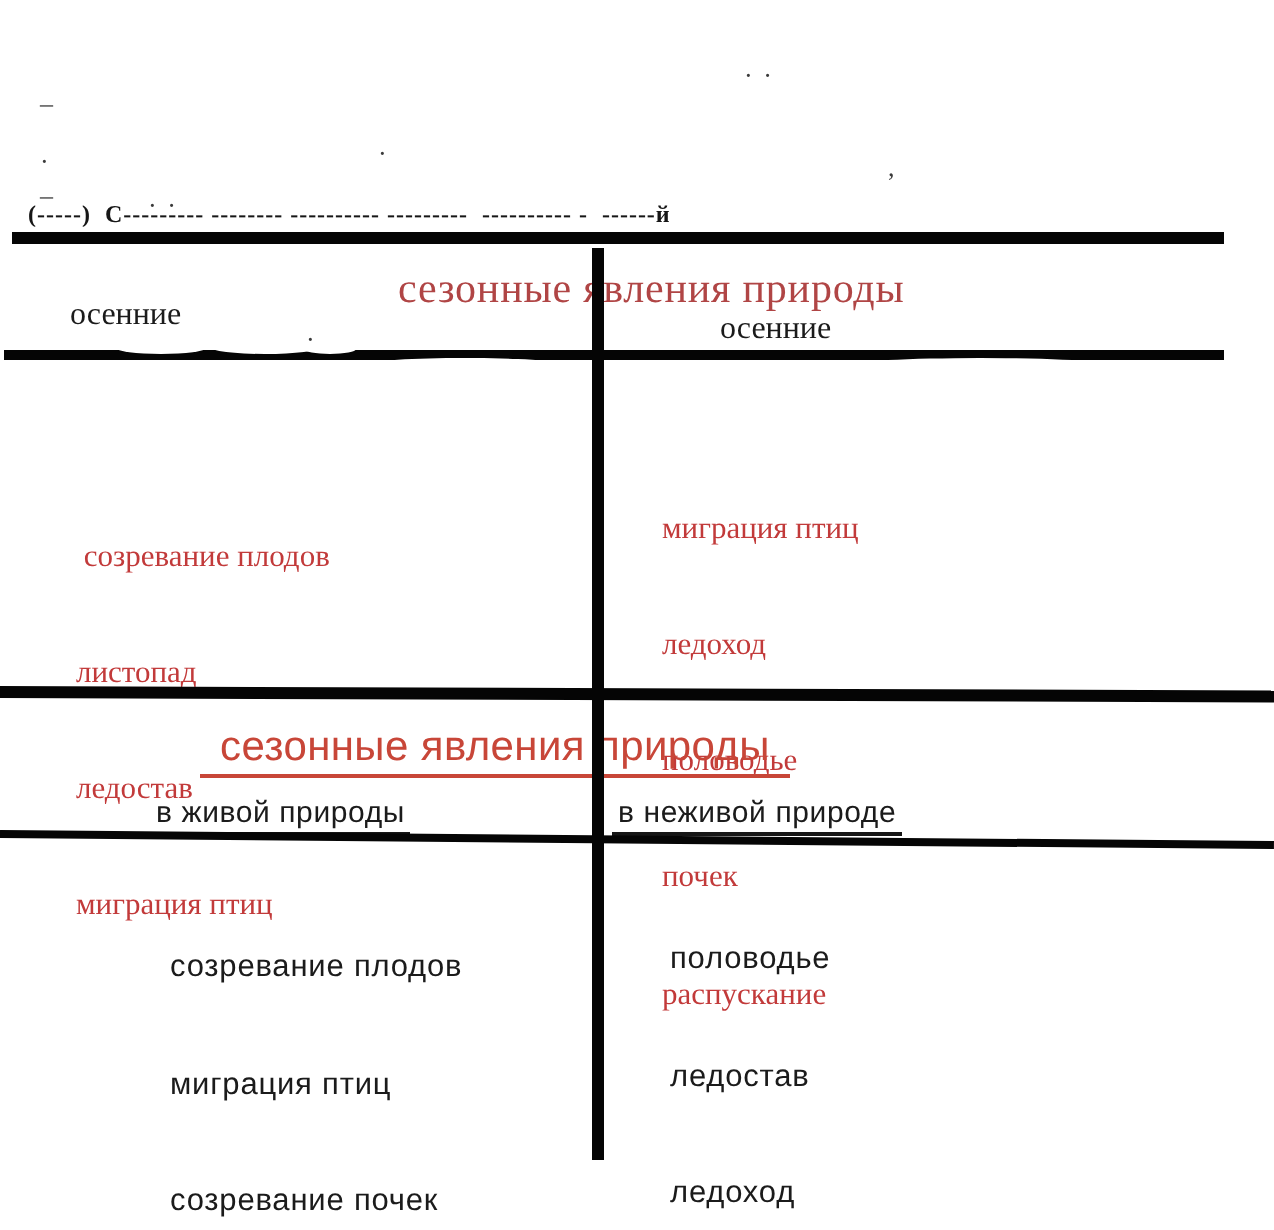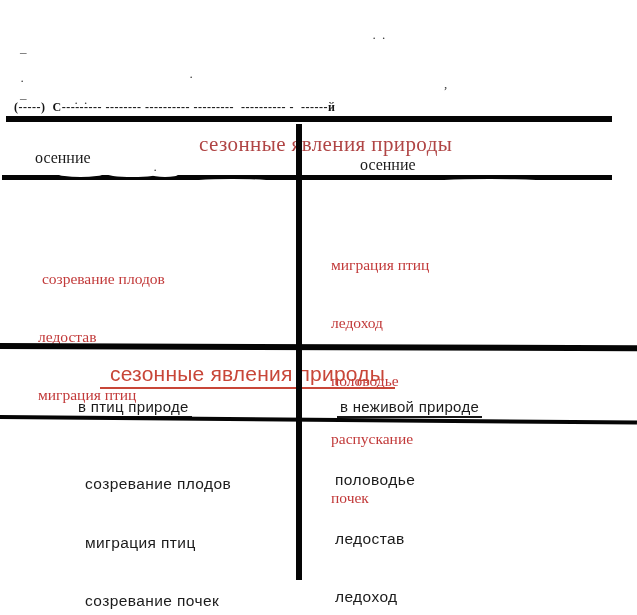--- a/index.html
+++ b/index.html
@@ -77,35 +77,36 @@
   <div class="notch" style="left:152px;top:172px;width:26px;height:5px;"></div>
   <div class="notch" style="left:185px;top:179px;width:95px;height:6px;"></div>
   <div class="notch" style="left:425px;top:179px;width:130px;height:7px;"></div>
 
   <div class="abs top-title">сезонные явления природы</div>
   <div class="abs season-header" style="left:35px;top:149px;">осенние</div>
   <div class="abs season-header" style="left:360px;top:156px;">осенние</div>
 
   <div class="abs red-list" style="left:38px;top:230px;">
     <div> созревание плодов</div>
+    <div>листопад</div>
     <div>ледостав</div>
     <div>миграция птиц</div>
   </div>
 
   <div class="abs red-list" style="left:331px;top:216px;">
     <div>миграция птиц</div>
     <div>ледоход</div>
     <div>половодье</div>
+    <div>почек</div>
     <div>распускание</div>
-    <div>почек</div>
   </div>
 
   <div class="abs bottom-title">сезонные явления природы</div>
-  <div class="abs col-header" style="left:75px;top:398px;">в птиц природе</div>
-  <div class="abs col-header" style="left:306px;top:398px;margin-left:31px;">в неживой природе</div>
+  <div class="abs col-header" style="left:75px;top:398px;">в живой природы</div>
+  <div class="abs col-header" style="left:306px;top:398px;">в неживой природе</div>
 
   <div class="abs black-list" style="left:85px;top:435px;">
     <div>созревание плодов</div>
     <div>миграция птиц</div>
     <div>созревание почек</div>
     
   </div>
 
   <div class="abs black-list" style="left:335px;top:431px;">
     <div>половодье</div>

